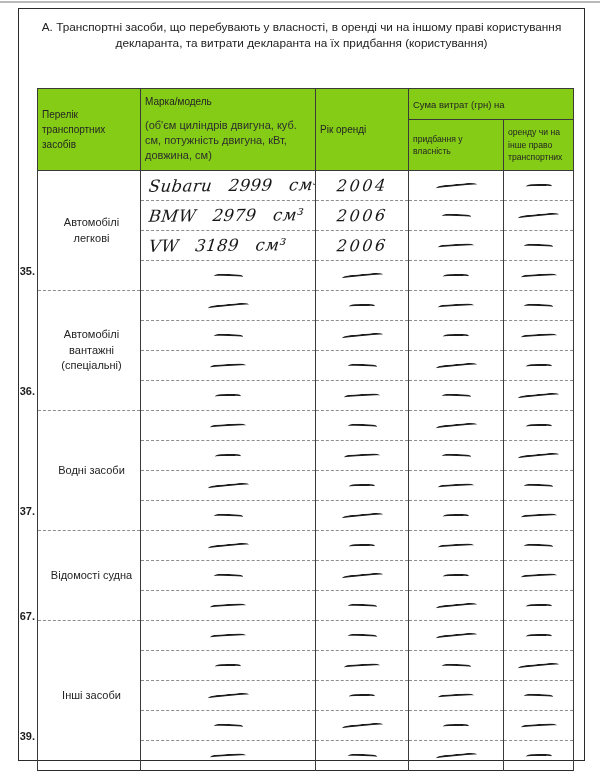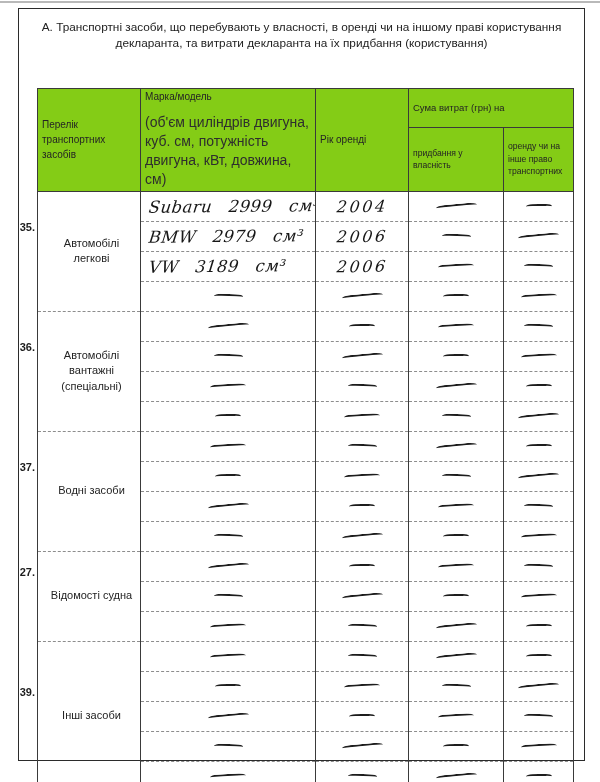--- a/index.html
+++ b/index.html
@@ -31,39 +31,39 @@
   }
   .vtable th {
     border:1px solid #3a3a3a; font-weight:normal; padding:2px 4px;
     font-size:10px; color:#242424; text-align:left; vertical-align:middle;
     background:#84cc16;
   }
   .vtable thead tr.group-row th { height:26px; }
   .vtable thead tr.sub-row th { height:46px; font-size:8.6px; line-height:1.45; }
   th.col-costs { font-size:9.5px; }
   .model-main { font-size:10px; margin-bottom:3px; }
-  .model-sub { font-size:14px; line-height:1.35; color:#2e2e2e;margin-top:11px; }
+  .model-sub { font-size:11px; line-height:1.35; color:#2e2e2e;margin-top:11px; }
   th.col-list { font-size:10px; line-height:1.5; }
 
   .vtable tbody td {
     border-left:1px solid #3a3a3a; border-right:1px solid #3a3a3a;
     border-top:1px dashed #8d8d8d; border-bottom:1px dashed #8d8d8d;
     height:29px; padding:0 3px; text-align:center; vertical-align:middle;
     overflow:hidden; white-space:nowrap;
   }
   .vtable tbody td.label-cell {
     text-align:center; padding-left:8px; font-size:11px; line-height:1.4;
     color:#232323; white-space:normal;
   }
   .vtable tbody td.model-cell.has-text { text-align:left; }
 
   
   .row-num {
     position:absolute; left:17px; width:18px; text-align:right;
-    font-size:11px; font-weight:bold; color:#1d1d1d;
+    font-size:11px; font-weight:bold; color:#1d1d1d;margin-top:44px;
   }
 
   
   .hw {
     font-family:"DejaVu Serif", serif; font-style:italic; color:#171717;
     display:inline-block; transform:skewX(-7deg) rotate(-0.6deg);
   }
   .hw-model { font-size:16.5px; padding-left:5px; word-spacing:11px; letter-spacing:0.4px; }
   .hw-year  { font-size:16px; letter-spacing:2.5px; }
 
@@ -235,15 +235,15 @@
           <td class="cell model-cell"><span class="mark mv0"></span></td>
           <td class="cell year-cell"><span class="mark mv1"></span></td>
           <td class="cell purchase-cell"><span class="mark mv2"></span></td>
           <td class="cell rent-cell"><span class="mark mv3"></span></td>
         </tr>
       </tbody>
   </table>
 <div class="row-num" style="top: 221px;">35.</div>
     <div class="row-num" style="top: 341px;">36.</div>
     <div class="row-num" style="top: 461px;">37.</div>
-    <div class="row-num" style="top: 566px;">27.</div>
+    <div class="row-num" style="top: 566px;">67.</div>
     <div class="row-num" style="top: 686px;">39.</div>
   </div>
 
 </body></html>

